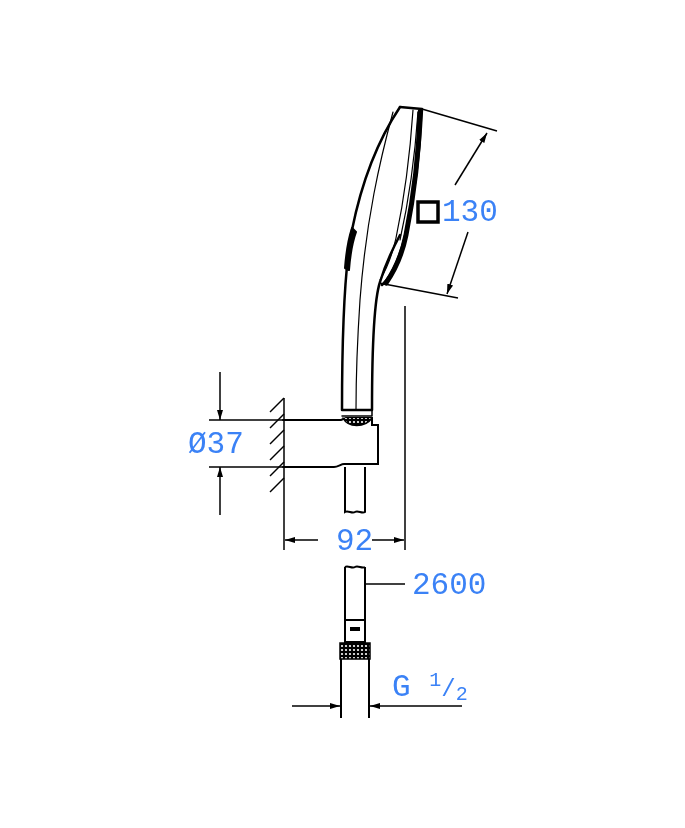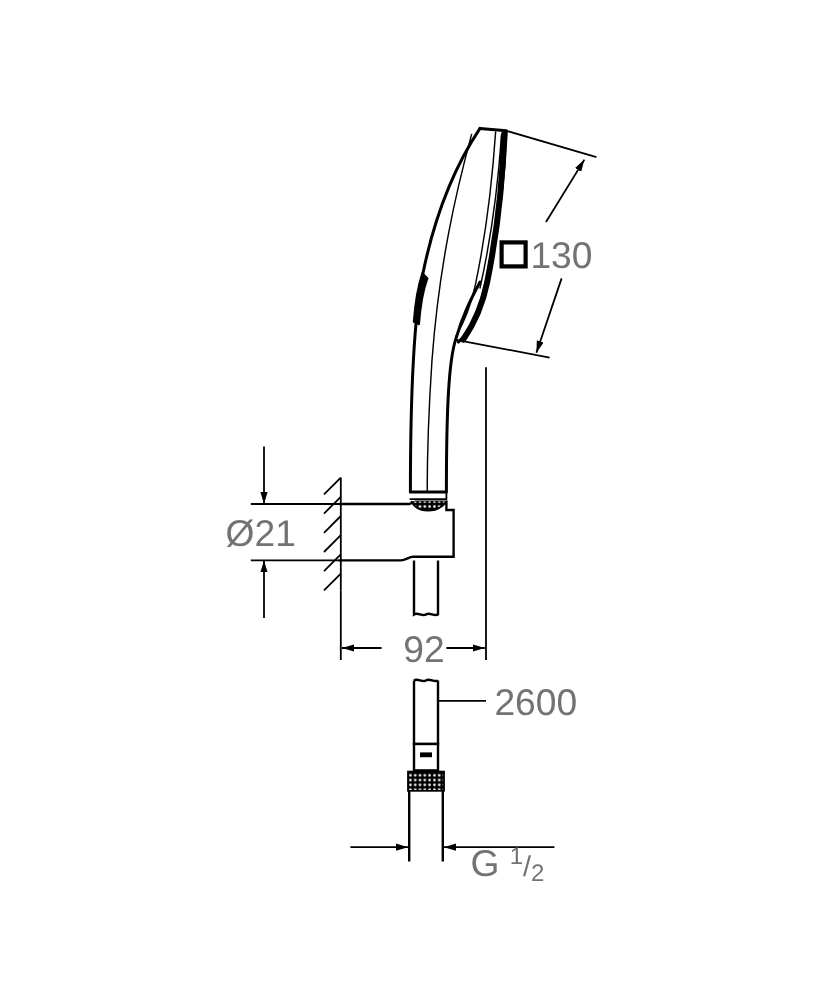--- a/index.html
+++ b/index.html
@@ -1,18 +1,18 @@
 <!DOCTYPE html>
 <html><head>
 <meta charset="utf-8">
 <style>
   html, body { margin:0; padding:0; background:#ffffff; }
   body { width:685px; height:828px; position:relative; overflow:hidden; font-family:"Liberation Sans", sans-serif; }
   svg { position:absolute; left:0; top:0; }
-  .lbl { position:absolute; color:#737373; font-family:Liberation Sans, sans-serif; white-space:nowrap; line-height:1; }
+  .lbl { position:absolute; color:#3b82f6; font-family:Liberation Mono, monospace; white-space:nowrap; line-height:1; }
   .dim-big { font-size:31px; }
   .sup { font-size:20px; position:relative; top:-10px; }
   .sub { font-size:20px; position:relative; top:4px; }
 </style>
 </head>
 <body>
 
 <svg width="685" height="828" viewBox="0 0 685 828" xmlns="http://www.w3.org/2000/svg">
   <defs>
     <marker id="arr" viewBox="0 0 10 10" refX="10" refY="5" markerWidth="10" markerHeight="10" orient="auto-start-reverse" markerUnits="userSpaceOnUse">
@@ -87,19 +87,19 @@
   <g stroke="#000" stroke-width="1.5" fill="none">
     <line x1="292" y1="706" x2="340" y2="706" marker-end="url(#arr)"></line>
     <line x1="462" y1="706" x2="370" y2="706" marker-end="url(#arr)"></line>
   </g>
 
   <rect x="418" y="202" width="20" height="20" fill="none" stroke="#000" stroke-width="3.5"></rect>
 </svg>
 
 <div class="lbl dim-big" style="left:442px; top:197px;"><span>130</span></div>
 
-<div class="lbl dim-big" style="left:188px; top:429px;"><span>Ø</span><span>21</span></div>
+<div class="lbl dim-big" style="left:188px; top:429px;"><span>Ø</span><span>37</span></div>
 
 <div class="lbl dim-big" style="left:336px; top:526px;"><span>92</span></div>
 
 <div class="lbl dim-big" style="left:412px; top:570px;"><span>2600</span></div>
 
-<div class="lbl dim-big" style="left:392px; top:672px;margin-top:32px;"><span>G</span> <span class="sup">1</span><span style="font-size:24px">/</span><span class="sub">2</span></div>
+<div class="lbl dim-big" style="left:392px; top:672px;"><span>G</span> <span class="sup">1</span><span style="font-size:24px">/</span><span class="sub">2</span></div>
 
 </body></html>

